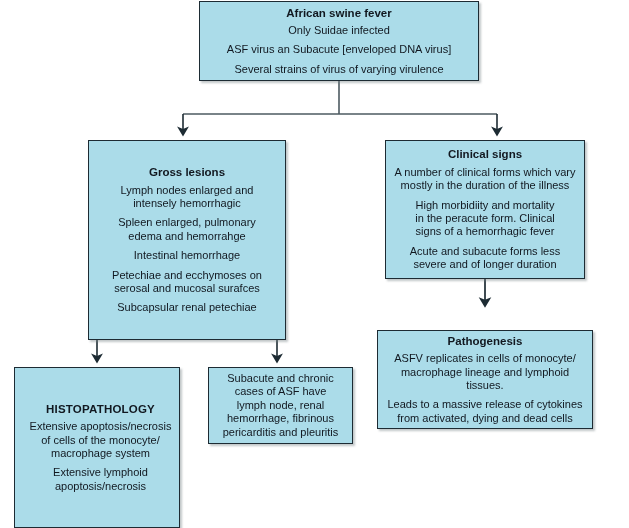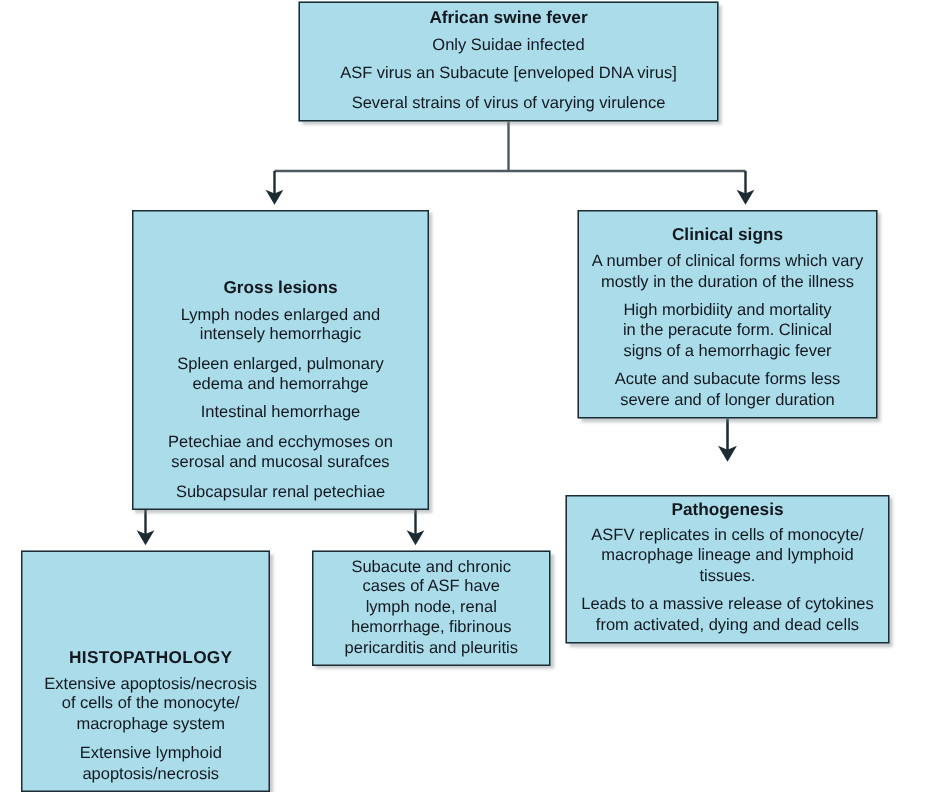--- a/index.html
+++ b/index.html
@@ -30,21 +30,21 @@
   }
   .node {
     position: absolute;
     box-sizing: border-box;
     background: #abdce9;
     border: 1.5px solid #1d2b33;
     box-shadow: 2px 2px 2px rgba(120,130,135,0.45);
     text-align: center;
     display: flex;
     flex-direction: column;
-    justify-content: flex-end;
+    justify-content: center;
     align-items: center;
     padding: 4px 5px;
   }
   .node .title {
     font-weight: bold;
     font-size: 11.5px;
     line-height: 1.25;
     margin-bottom: 4px;
   }
   .node .title.caps {
@@ -57,21 +57,21 @@
     white-space: pre-line;
   }
   .node .para:last-child { margin-bottom: 0; }
 
   
   #node-title      { left: 199px; top: 1px;   width: 280px; height: 80px; }
   #node-gross      { left: 88px;  top: 140px; width: 198px; height: 200px; }
   #node-clinical   { left: 385px; top: 140px; width: 200px; height: 139px; }
   #node-pathogen   { left: 377px; top: 330px; width: 216px; height: 99px; }
   #node-histo      { left: 14px;  top: 367px; width: 166px; height: 161px; padding-left: 12px; }
-  #node-subacute   { left: 208px; top: 367px; width: 159px; height: 77px; }
+  #node-subacute   { left: 208px; top: 367px; width: 145px; height: 77px; }
 </style>
 </head>
 <body>
 
 <div id="diagram">
 
   <svg class="connectors" viewBox="0 0 629 528">
     <defs>
       <marker id="arrow" markerWidth="9" markerHeight="9" refX="3.2" refY="4.3" orient="auto" markerUnits="strokeWidth">
         <path d="M0.4,0.6 L6.6,4.3 L0.4,8.0 L1.9,4.3 Z" fill="#1d2b33"></path>

